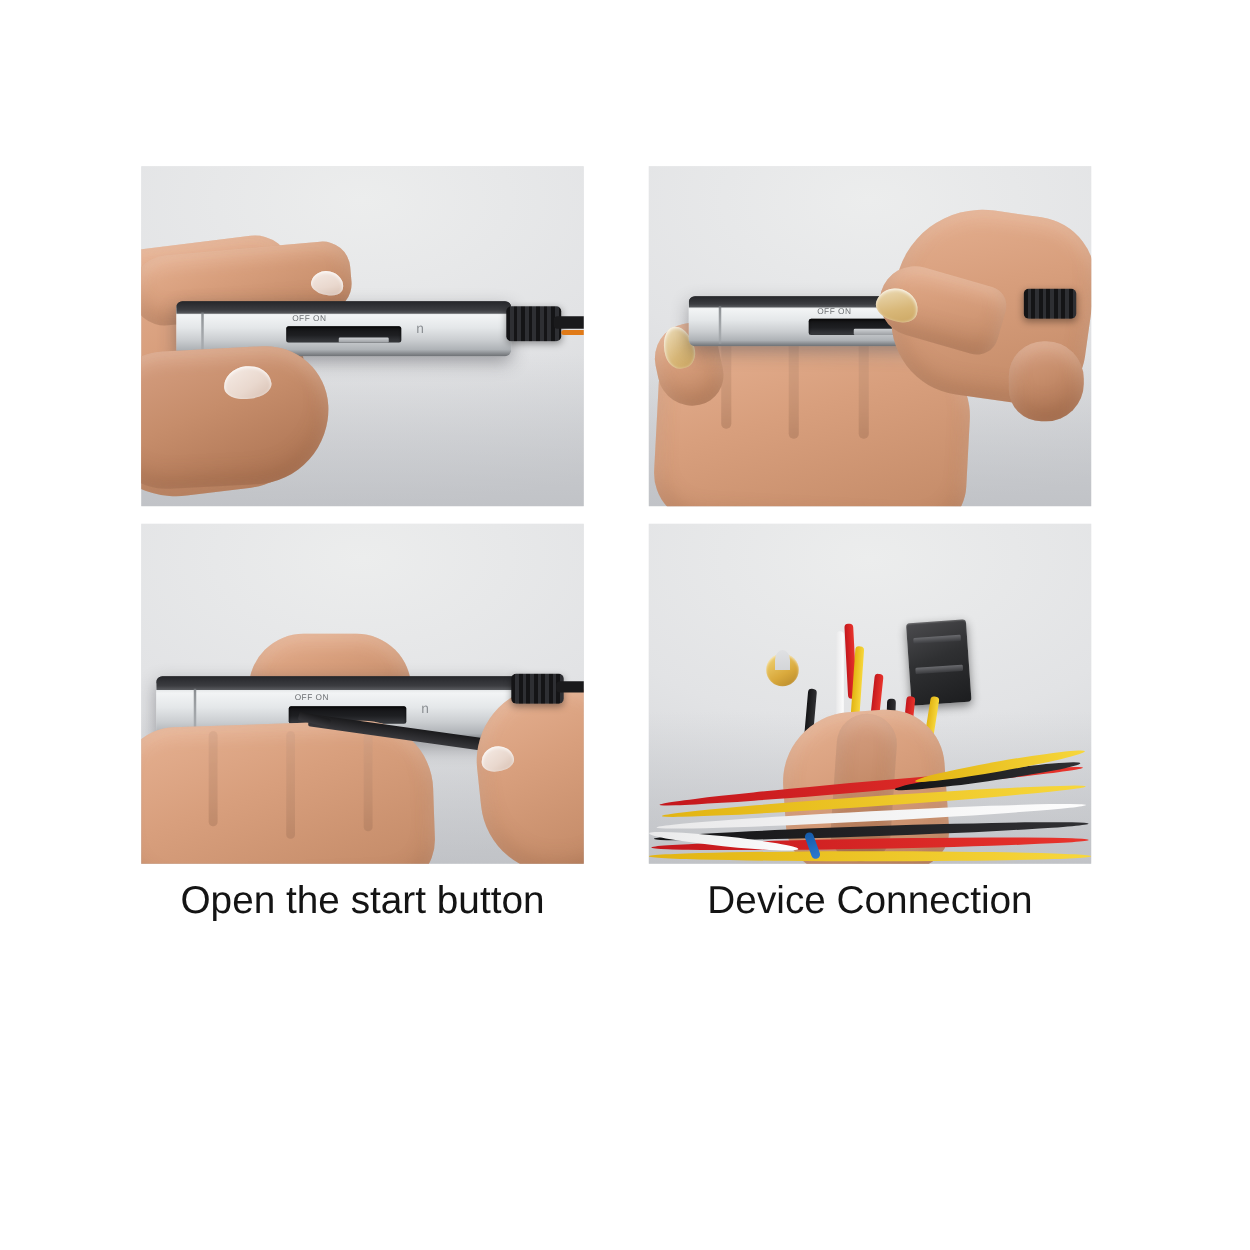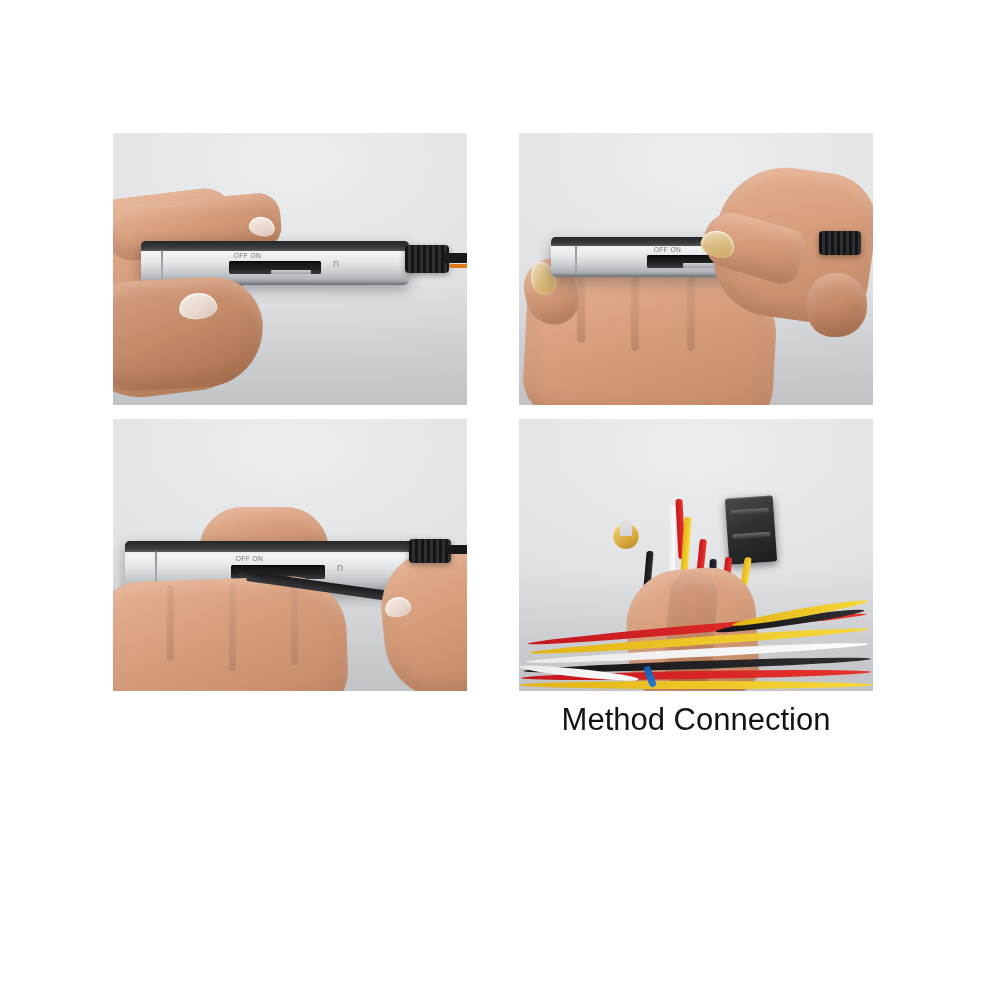--- a/index.html
+++ b/index.html
@@ -313,20 +313,21 @@
 
         <div class="tool" style="left:134px; top:152px; width:156px; height:10px; transform:rotate(8deg);"></div>
         <div class="tool" style="left:126px; top:150px; width:26px; height:7px; transform:rotate(14deg);"></div>
 
         <div class="skin" style="left:270px; top:130px; width:110px; height:150px; border-radius:60px 40px 40px 60px; transform:rotate(-6deg);"></div>
         <div class="nail" style="left:272px; top:178px; width:26px; height:20px; transform:rotate(-10deg);"></div>
 
         <div class="cable-boot" style="left:296px; top:120px; width:42px; height:24px;"></div>
         <div class="cable-line" style="left:332px; top:126px; width:28px; height:9px;"></div>
       </div>
+      <div class="step-caption">Open the start button</div>
     </div>
 
     <div class="step">
       <div class="photo">
         <div class="bg-soft"></div>
         <div class="bg-shadow-bottom"></div>
 
         <div class="wire-stub w-black" style="left:126px; top:132px; width:7px; height:38px; transform:rotate(5deg);"></div>
         <div class="spade" style="left:94px; top:104px;"></div>
         <div class="wire-stub w-white" style="left:150px; top:86px; width:6px; height:82px;"></div>
@@ -349,19 +350,19 @@
         <div class="wire-stub w-yellow" style="left:10px; top:218px; width:340px; height:8px; border-radius:50%; transform:rotate(-4deg);"></div>
         <div class="wire-stub w-white" style="left:6px; top:230px; width:344px; height:8px; border-radius:50%; transform:rotate(-3deg);"></div>
         <div class="wire-stub w-black" style="left:4px; top:242px; width:348px; height:8px; border-radius:50%; transform:rotate(-2deg);"></div>
         <div class="wire-stub w-red" style="left:2px; top:252px; width:350px; height:8px; border-radius:50%; transform:rotate(-1deg);"></div>
         <div class="wire-stub w-yellow" style="left:0px; top:262px; width:354px; height:8px; border-radius:50%;"></div>
         <div class="wire-stub w-white" style="left:0px; top:250px; width:120px; height:8px; border-radius:50%; transform:rotate(6deg);"></div>
         <div class="wire-stub w-blue" style="left:120px; top:254px; width:22px; height:7px; border-radius:4px; transform:rotate(70deg);"></div>
         <div class="wire-stub w-black" style="left:196px; top:198px; width:150px; height:8px; border-radius:50%; transform:rotate(-8deg);"></div>
         <div class="wire-stub w-yellow" style="left:212px; top:190px; width:138px; height:8px; border-radius:50%; transform:rotate(-10deg);"></div>
       </div>
-      <div class="step-caption">Method Connection</div>
+      <div class="step-caption">Device Connection</div>
     </div>
 
   </div>
 
 
 </div>
 
 </body></html>

